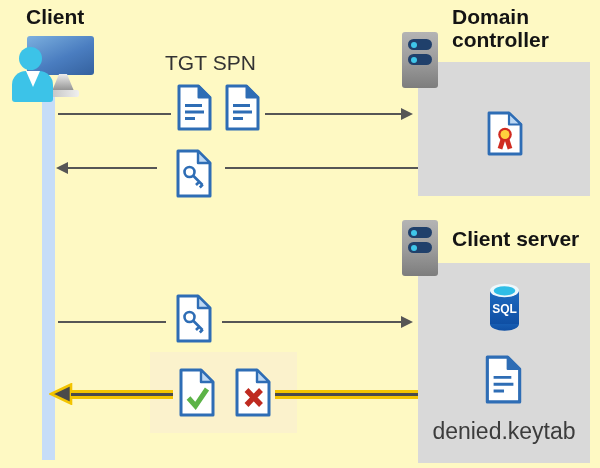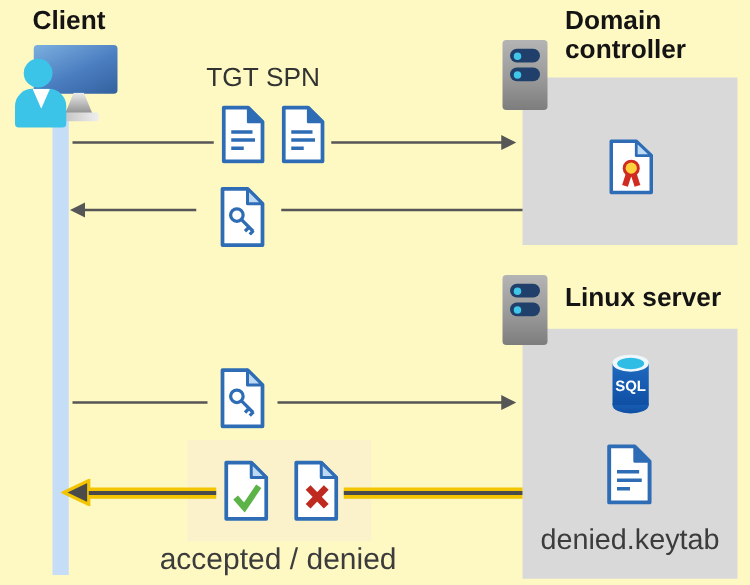--- a/index.html
+++ b/index.html
@@ -115,21 +115,20 @@
     <path d="M2 2 H22 L34 14 V47 H2 Z" fill="#ffffff" stroke="#2e6db5" stroke-width="3" stroke-linejoin="round"></path>
     <path d="M22 2 V14 H34 Z" fill="#bed9f4" stroke="#2e6db5" stroke-width="2.4" stroke-linejoin="round"></path>
     <path d="M9.5 30 L16.5 38 L28 21" fill="none" stroke="#5cb347" stroke-width="5"></path>
   </svg>
   <svg class="abs" style="left:235px;top:368px;" width="36" height="49" viewBox="0 0 36 49">
     <path d="M2 2 H22 L34 14 V47 H2 Z" fill="#ffffff" stroke="#2e6db5" stroke-width="3" stroke-linejoin="round"></path>
     <path d="M22 2 V14 H34 Z" fill="#bed9f4" stroke="#2e6db5" stroke-width="2.4" stroke-linejoin="round"></path>
     <path d="M11.5 22 L26 37 M26 22 L11.5 37" fill="none" stroke="#bf2a20" stroke-width="5.4"></path>
   </svg>
 
-  <div class="abs caption" style="left:110px;top:434px;width:225px;text-align:center;font-size:24px;">accepted / denied</div>
 
   <div class="abs server" style="left:402px;top:32px;">
     <div class="pill" style="top:7px;">
         <span class="dot"></span>
       </div>
     <div class="pill" style="top:22px;">
         <span class="dot"></span>
       </div>
   </div>
   <div class="abs heading" style="left:452px;top:5px;width:120px;">Domain controller</div>
@@ -144,21 +143,21 @@
   </svg>
 
   <div class="abs server" style="left:402px;top:220px;">
     <div class="pill" style="top:7px;">
         <span class="dot"></span>
       </div>
     <div class="pill" style="top:22px;">
         <span class="dot"></span>
       </div>
   </div>
-  <div class="abs heading" style="left:452px;top:227px;width:140px;white-space:nowrap;">Linux server</div>
+  <div class="abs heading" style="left:452px;top:227px;width:140px;white-space:nowrap;">Client server</div>
 
   <svg class="abs" style="left:487px;top:282px;" width="35" height="50" viewBox="0 0 35 50">
     <defs>
       <linearGradient id="sqlg" x1="0" y1="0" x2="0" y2="1">
         <stop offset="0" stop-color="#1e6ac0"></stop>
           <stop offset="1" stop-color="#0f4fa4"></stop>
       </linearGradient>
     </defs>
     <ellipse cx="17.5" cy="42" rx="14.5" ry="6.8" fill="url(#sqlg)"></ellipse>
     <rect x="3" y="8.5" width="29" height="33.5" fill="url(#sqlg)"></rect>

